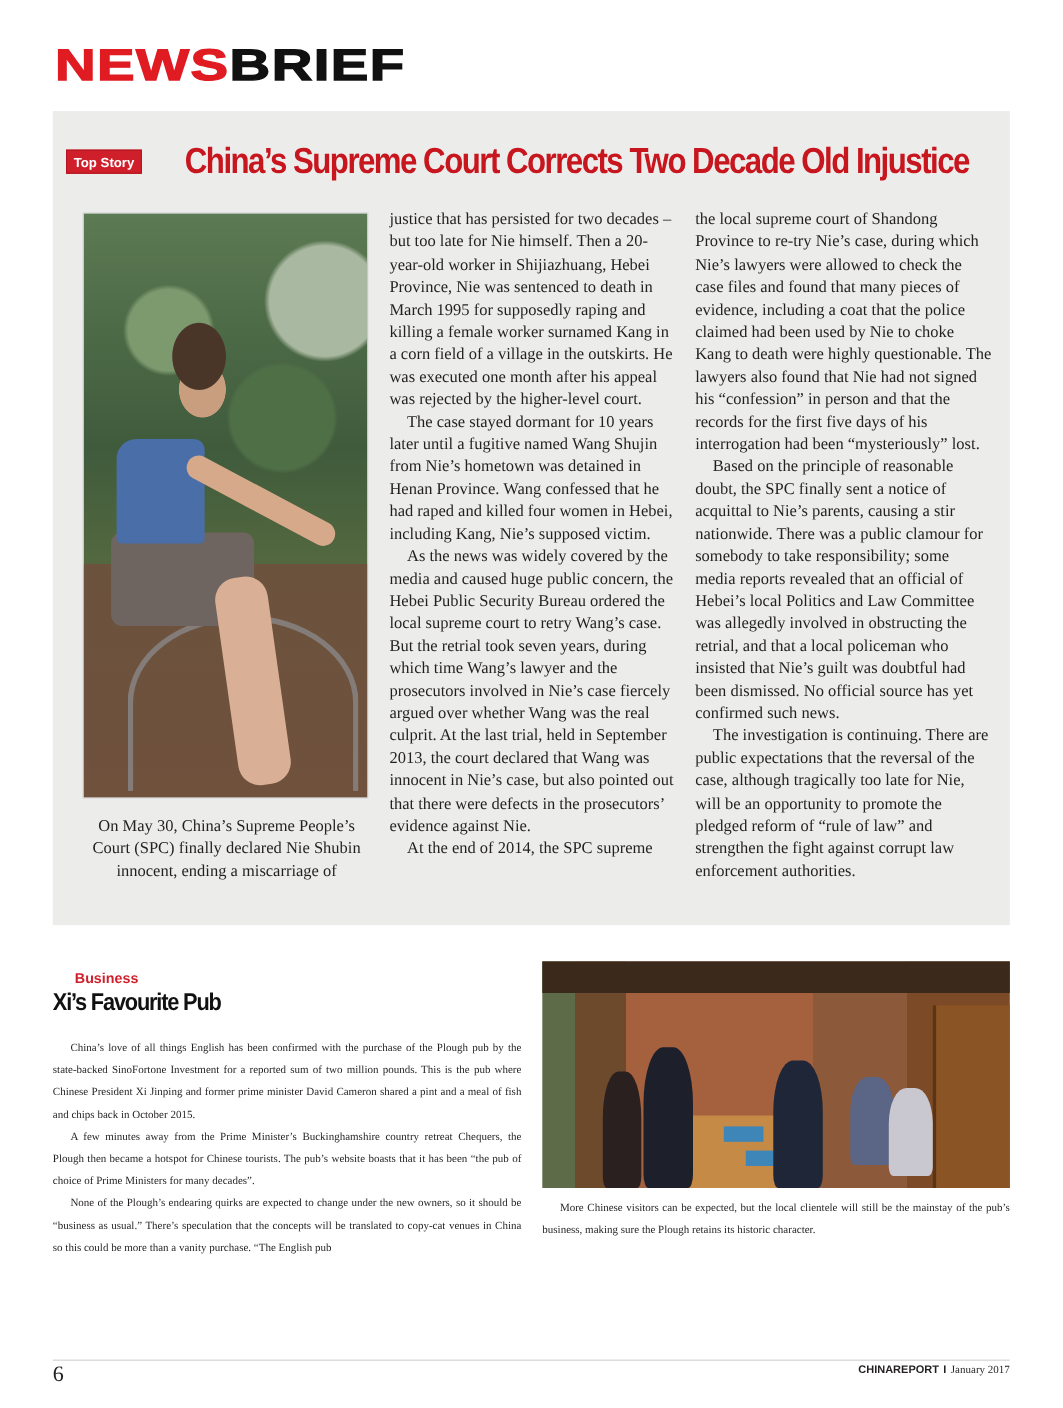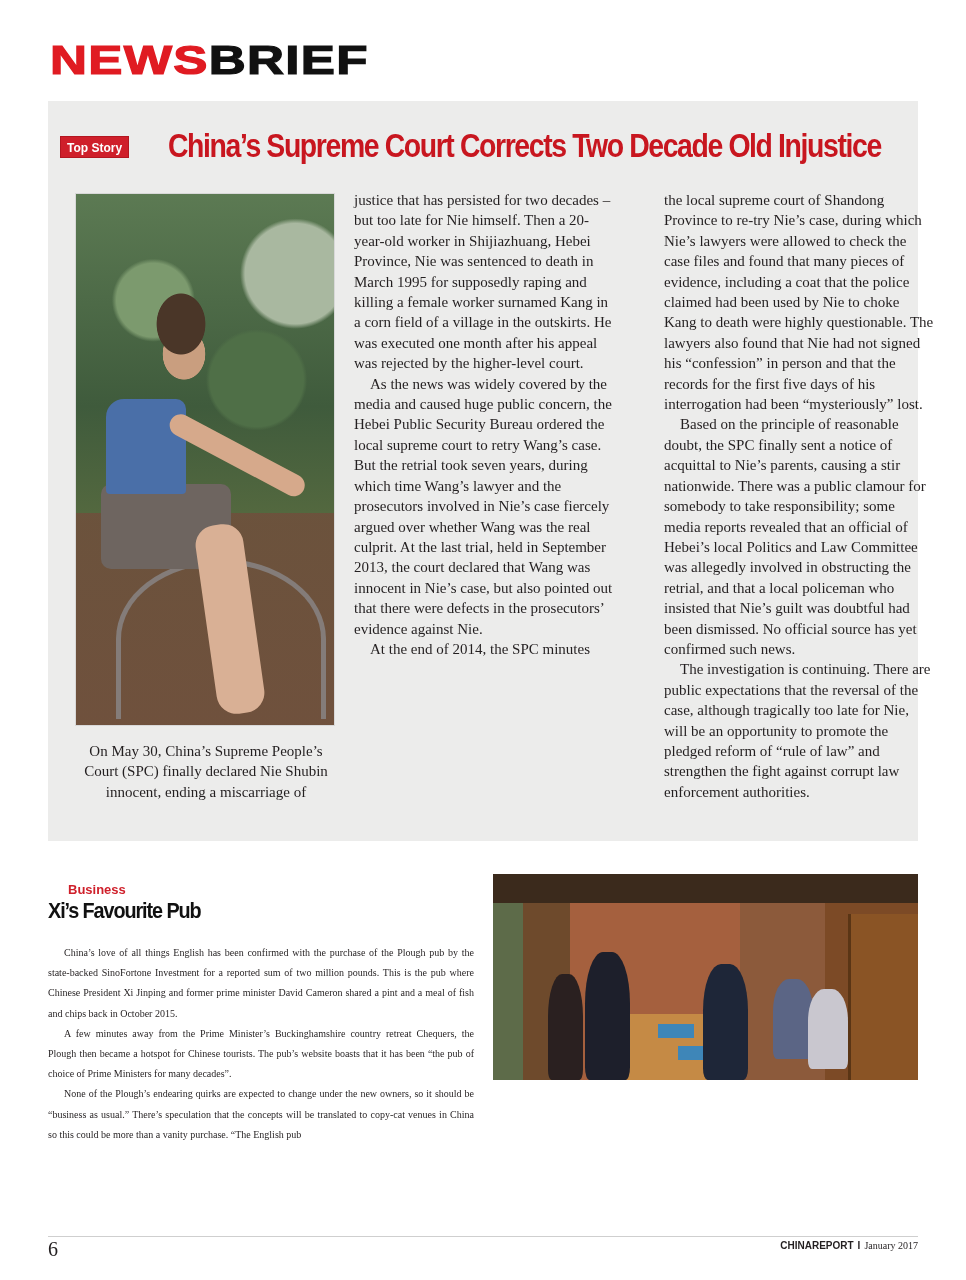--- a/index.html
+++ b/index.html
@@ -30,21 +30,21 @@
   .photo-nie .arm { position: absolute; left: 95px; top: 215px; width: 150px; height: 22px; background: #d6a98b; border-radius: 12px; transform: rotate(28deg); transform-origin: left center; }
   .photo-nie .leg { position: absolute; left: 130px; top: 330px; width: 48px; height: 190px; background: #d9b095; border-radius: 20px; transform: rotate(-8deg); }
   .photo-nie .bike { position: absolute; left: 40px; top: 365px; width: 210px; height: 160px; border: 5px solid #8e8f93; border-radius: 50% 50% 0 0; border-bottom: none; opacity: 0.7; }
 
   .caption-nie { position: absolute; left: 75px; top: 741px; width: 262px; font-size: 15px; line-height: 20.4px; text-align: center; text-align-last: center; }
 
   .col { position: absolute; font-size: 15px; line-height: 20.4px; text-align: left; font-family: Liberation Serif, serif; }
   .col p { text-indent: 0; }
   .col p.ind { text-indent: 16px; }
   .col-2 { left: 354px; top: 190px; width: 262px; }
-  .col-3 { left: 632px; top: 190px; width: 270px; margin-left: 32px; }
+  .col-3 { left: 632px; top: 190px; width: 270px; }
 
   .section-label { position: absolute; left: 48px; top: 882px; font-family: "Liberation Sans", "DejaVu Sans", sans-serif; font-weight: bold; font-size: 13px; color: #cf1f2a; padding-left: 20px; }
   .section-title { position: absolute; left: 48px; top: 898px; font-family: "Liberation Sans", "DejaVu Sans", sans-serif; font-weight: bold; font-size: 22px; color: #111; letter-spacing: -1.2px; transform: scaleX(0.9); transform-origin: left center; white-space: nowrap; }
 
   .pub-col { position: absolute; font-size: 10px; line-height: 20.2px; text-align: justify; }
   .pub-col p.ind { text-indent: 16px; }
   .pub-left { left: 48px; top: 943px; width: 426px; }
   .pub-right { left: 493px; top: 1089px; width: 425px; }
 
   .photo-pub { position: absolute; left: 493px; top: 874px; width: 425px; height: 206px; overflow: hidden;
@@ -81,22 +81,23 @@
     <div class="shorts"></div>
     <div class="shirt"></div>
     <div class="leg"></div>
     <div class="arm"></div>
   </div>
 
   <p class="caption-nie">On May 30, China’s Supreme People’s Court (SPC) finally declared Nie Shubin innocent, ending a miscarriage of</p>
 
   <div class="col col-2">
     <p>justice that has persisted for two decades – but too late for Nie himself. Then a 20-year-old worker in Shijiazhuang, Hebei Province, Nie was sentenced to death in March 1995 for supposedly raping and killing a female worker surnamed Kang in a corn field of a village in the outskirts. He was executed one month after his appeal was rejected by the higher-level court.</p>
+    <p class="ind">The case stayed dormant for 10 years later until a fugitive named Wang Shujin from Nie’s hometown was detained in Henan Province. Wang confessed that he had raped and killed four women in Hebei, including Kang, Nie’s supposed victim.</p>
     <p class="ind">As the news was widely covered by the media and caused huge public concern, the Hebei Public Security Bureau ordered the local supreme court to retry Wang’s case. But the retrial took seven years, during which time Wang’s lawyer and the prosecutors involved in Nie’s case fiercely argued over whether Wang was the real culprit. At the last trial, held in September 2013, the court declared that Wang was innocent in Nie’s case, but also pointed out that there were defects in the prosecutors’ evidence against Nie.</p>
-    <p class="ind">At the end of 2014, the SPC minutes</p>
+    <p class="ind">At the end of 2014, the SPC supreme</p>
   </div>
 
   <div class="col col-3">
     <p>the local supreme court of Shandong Province to re-try Nie’s case, during which Nie’s lawyers were allowed to check the case files and found that many pieces of evidence, including a coat that the police claimed had been used by Nie to choke Kang to death were highly questionable. The lawyers also found that Nie had not signed his “confession” in person and that the records for the first five days of his interrogation had been “mysteriously” lost.</p>
     <p class="ind">Based on the principle of reasonable doubt, the SPC finally sent a notice of acquittal to Nie’s parents, causing a stir nationwide. There was a public clamour for somebody to take responsibility; some media reports revealed that an official of Hebei’s local Politics and Law Committee was allegedly involved in obstructing the retrial, and that a local policeman who insisted that Nie’s guilt was doubtful had been dismissed. No official source has yet confirmed such news.</p>
     <p class="ind">The investigation is continuing. There are public expectations that the reversal of the case, although tragically too late for Nie, will be an opportunity to promote the pledged reform of “rule of law” and strengthen the fight against corrupt law enforcement authorities.</p>
   </div>
 </section>
 
 <section>
@@ -115,20 +116,21 @@
     <div class="mat" style="left:165px;top:150px;"></div>
     <div class="mat" style="left:185px;top:172px;"></div>
     <div class="p" style="left:55px;top:100px;width:35px;height:106px;background:#2a2020;"></div>
     <div class="p" style="left:92px;top:78px;width:45px;height:128px;background:#1d1f2b;"></div>
     <div class="p" style="left:210px;top:90px;width:45px;height:116px;background:#1e2638;"></div>
     <div class="p" style="left:280px;top:105px;width:40px;height:80px;background:#5b6585;"></div>
     <div class="p" style="left:315px;top:115px;width:40px;height:80px;background:#c9c7cf;"></div>
   </div>
 
   <div class="pub-col pub-right">
+    <p class="ind">More Chinese visitors can be expected, but the local clientele will still be the mainstay of the pub’s business, making sure the Plough retains its historic character.</p>
   </div>
 </section>
 
 <footer>
   <div class="footer-rule"></div>
   <div class="page-num">6</div>
   <div class="footer-brand">
     <span class="pub">CHINAREPORT</span><span class="sep">I</span><span class="date">January 2017</span>
   </div>
 </footer>

